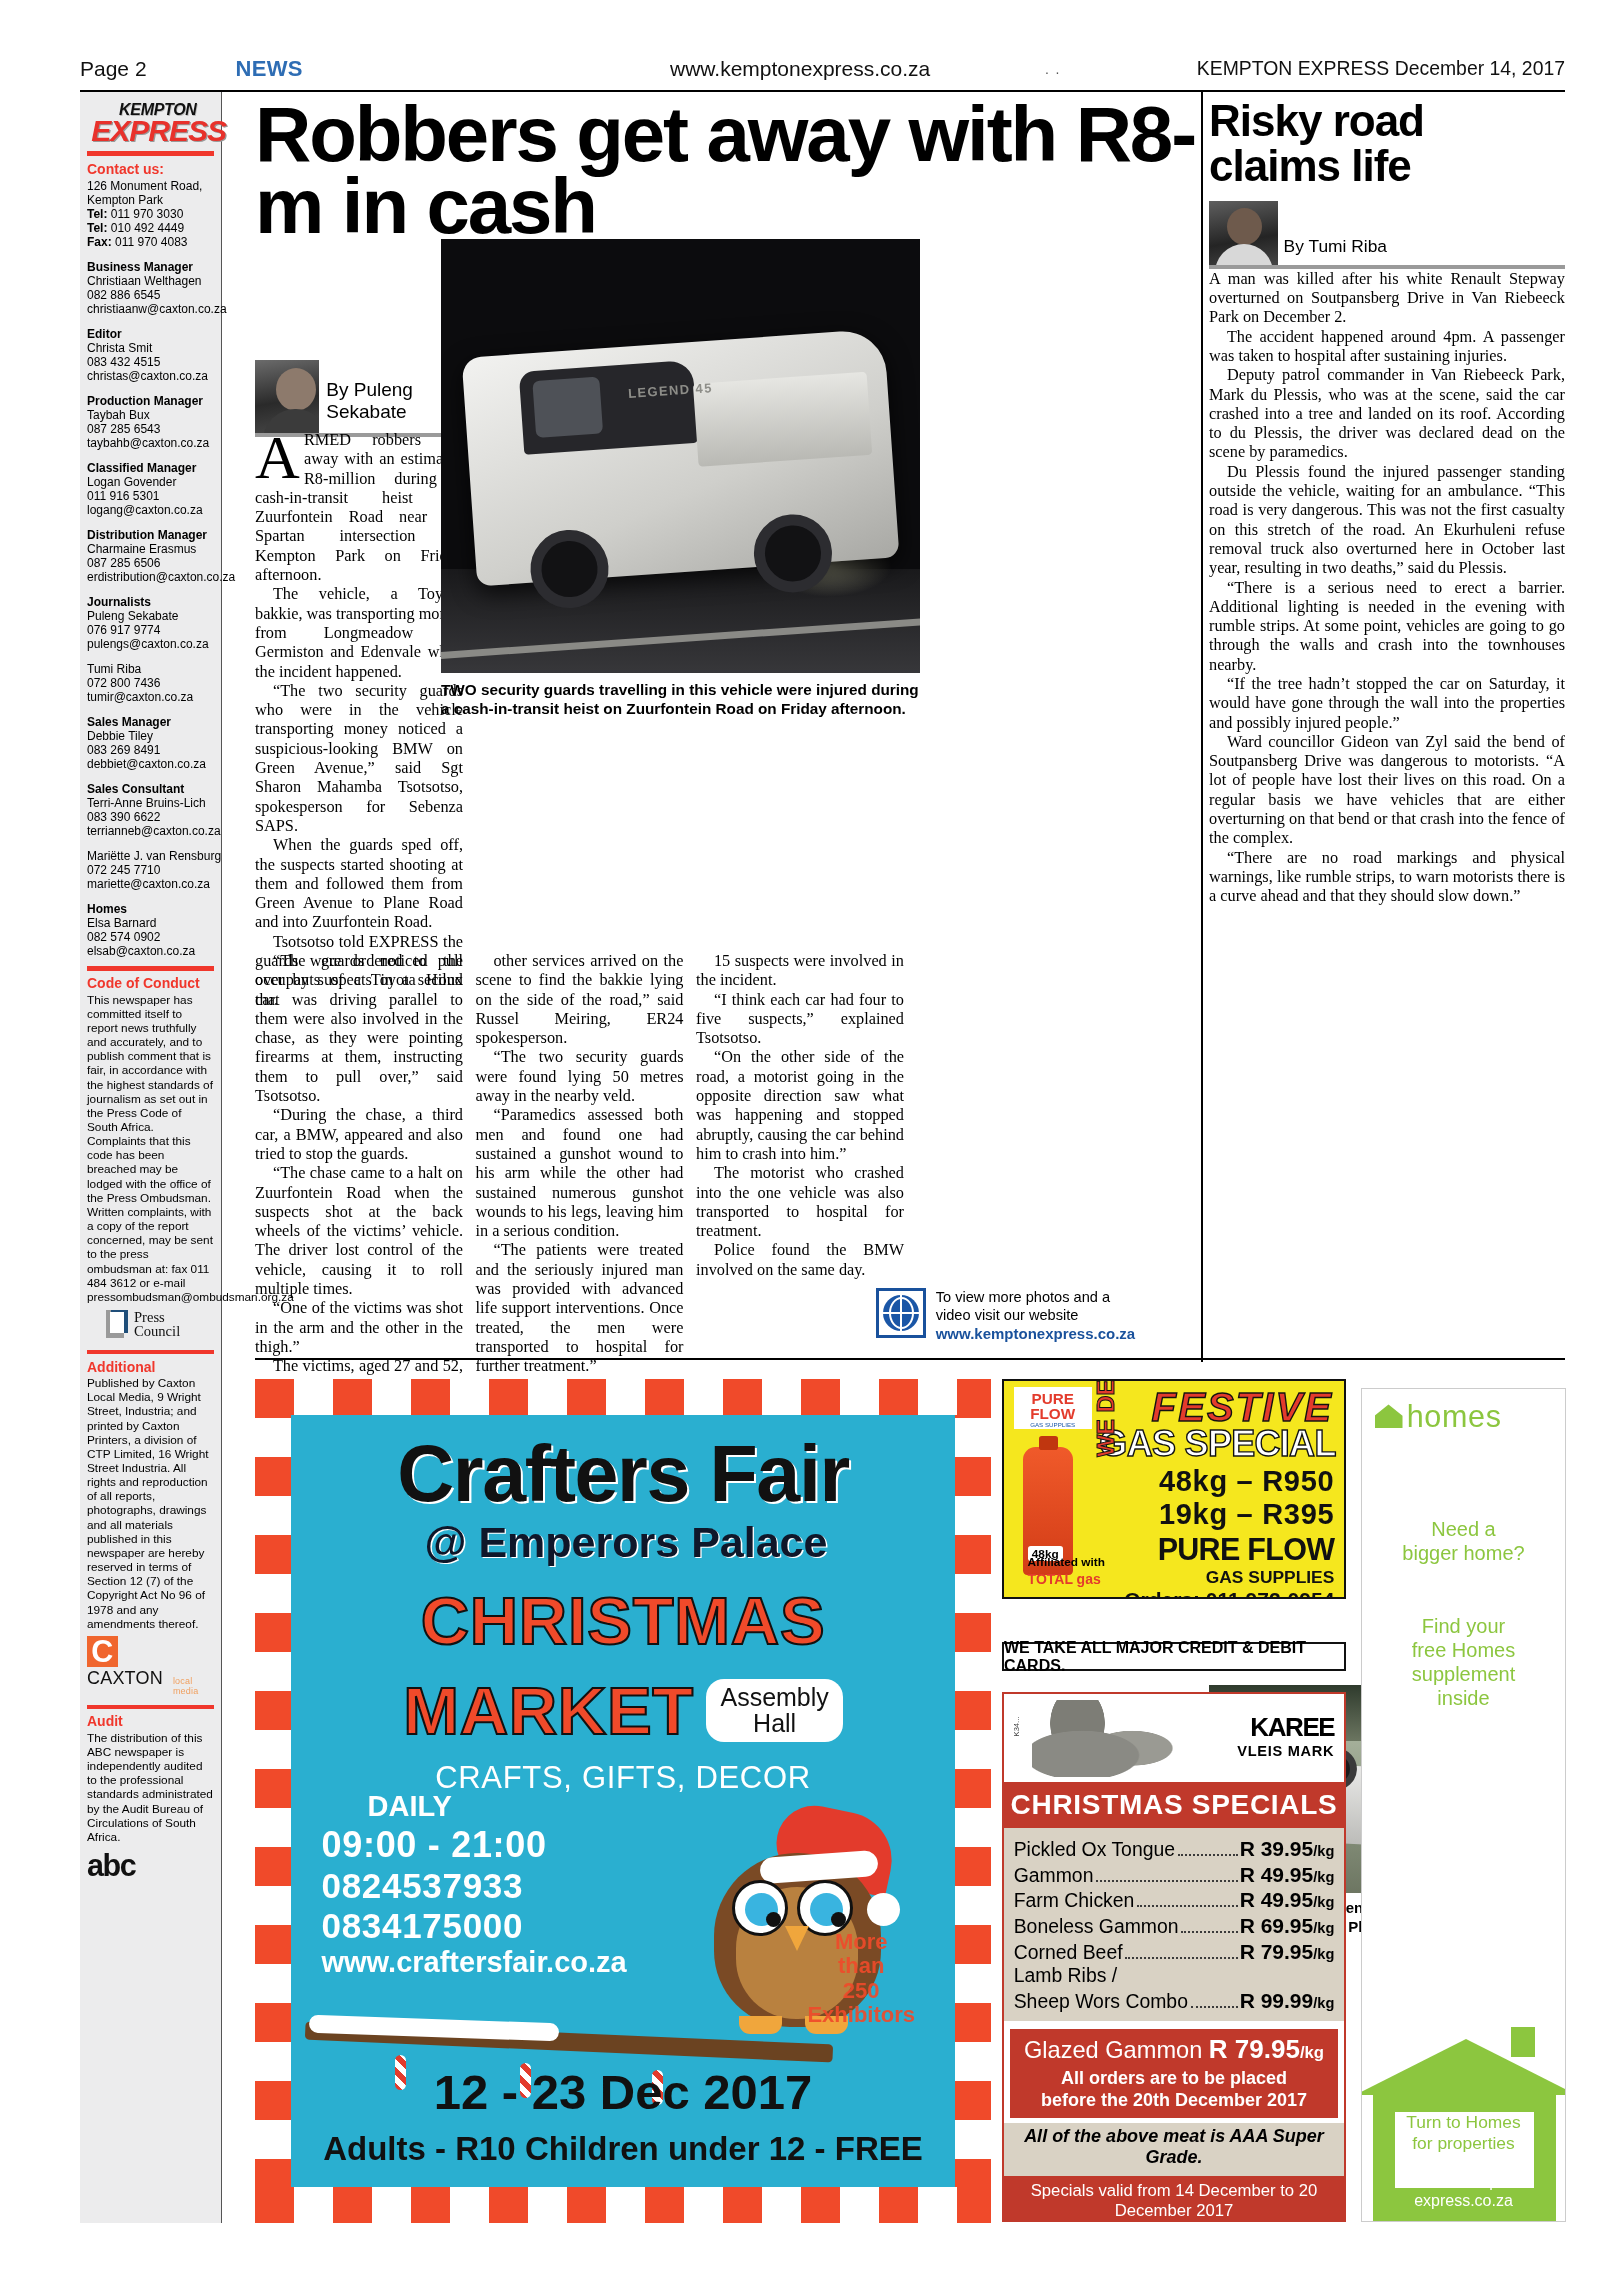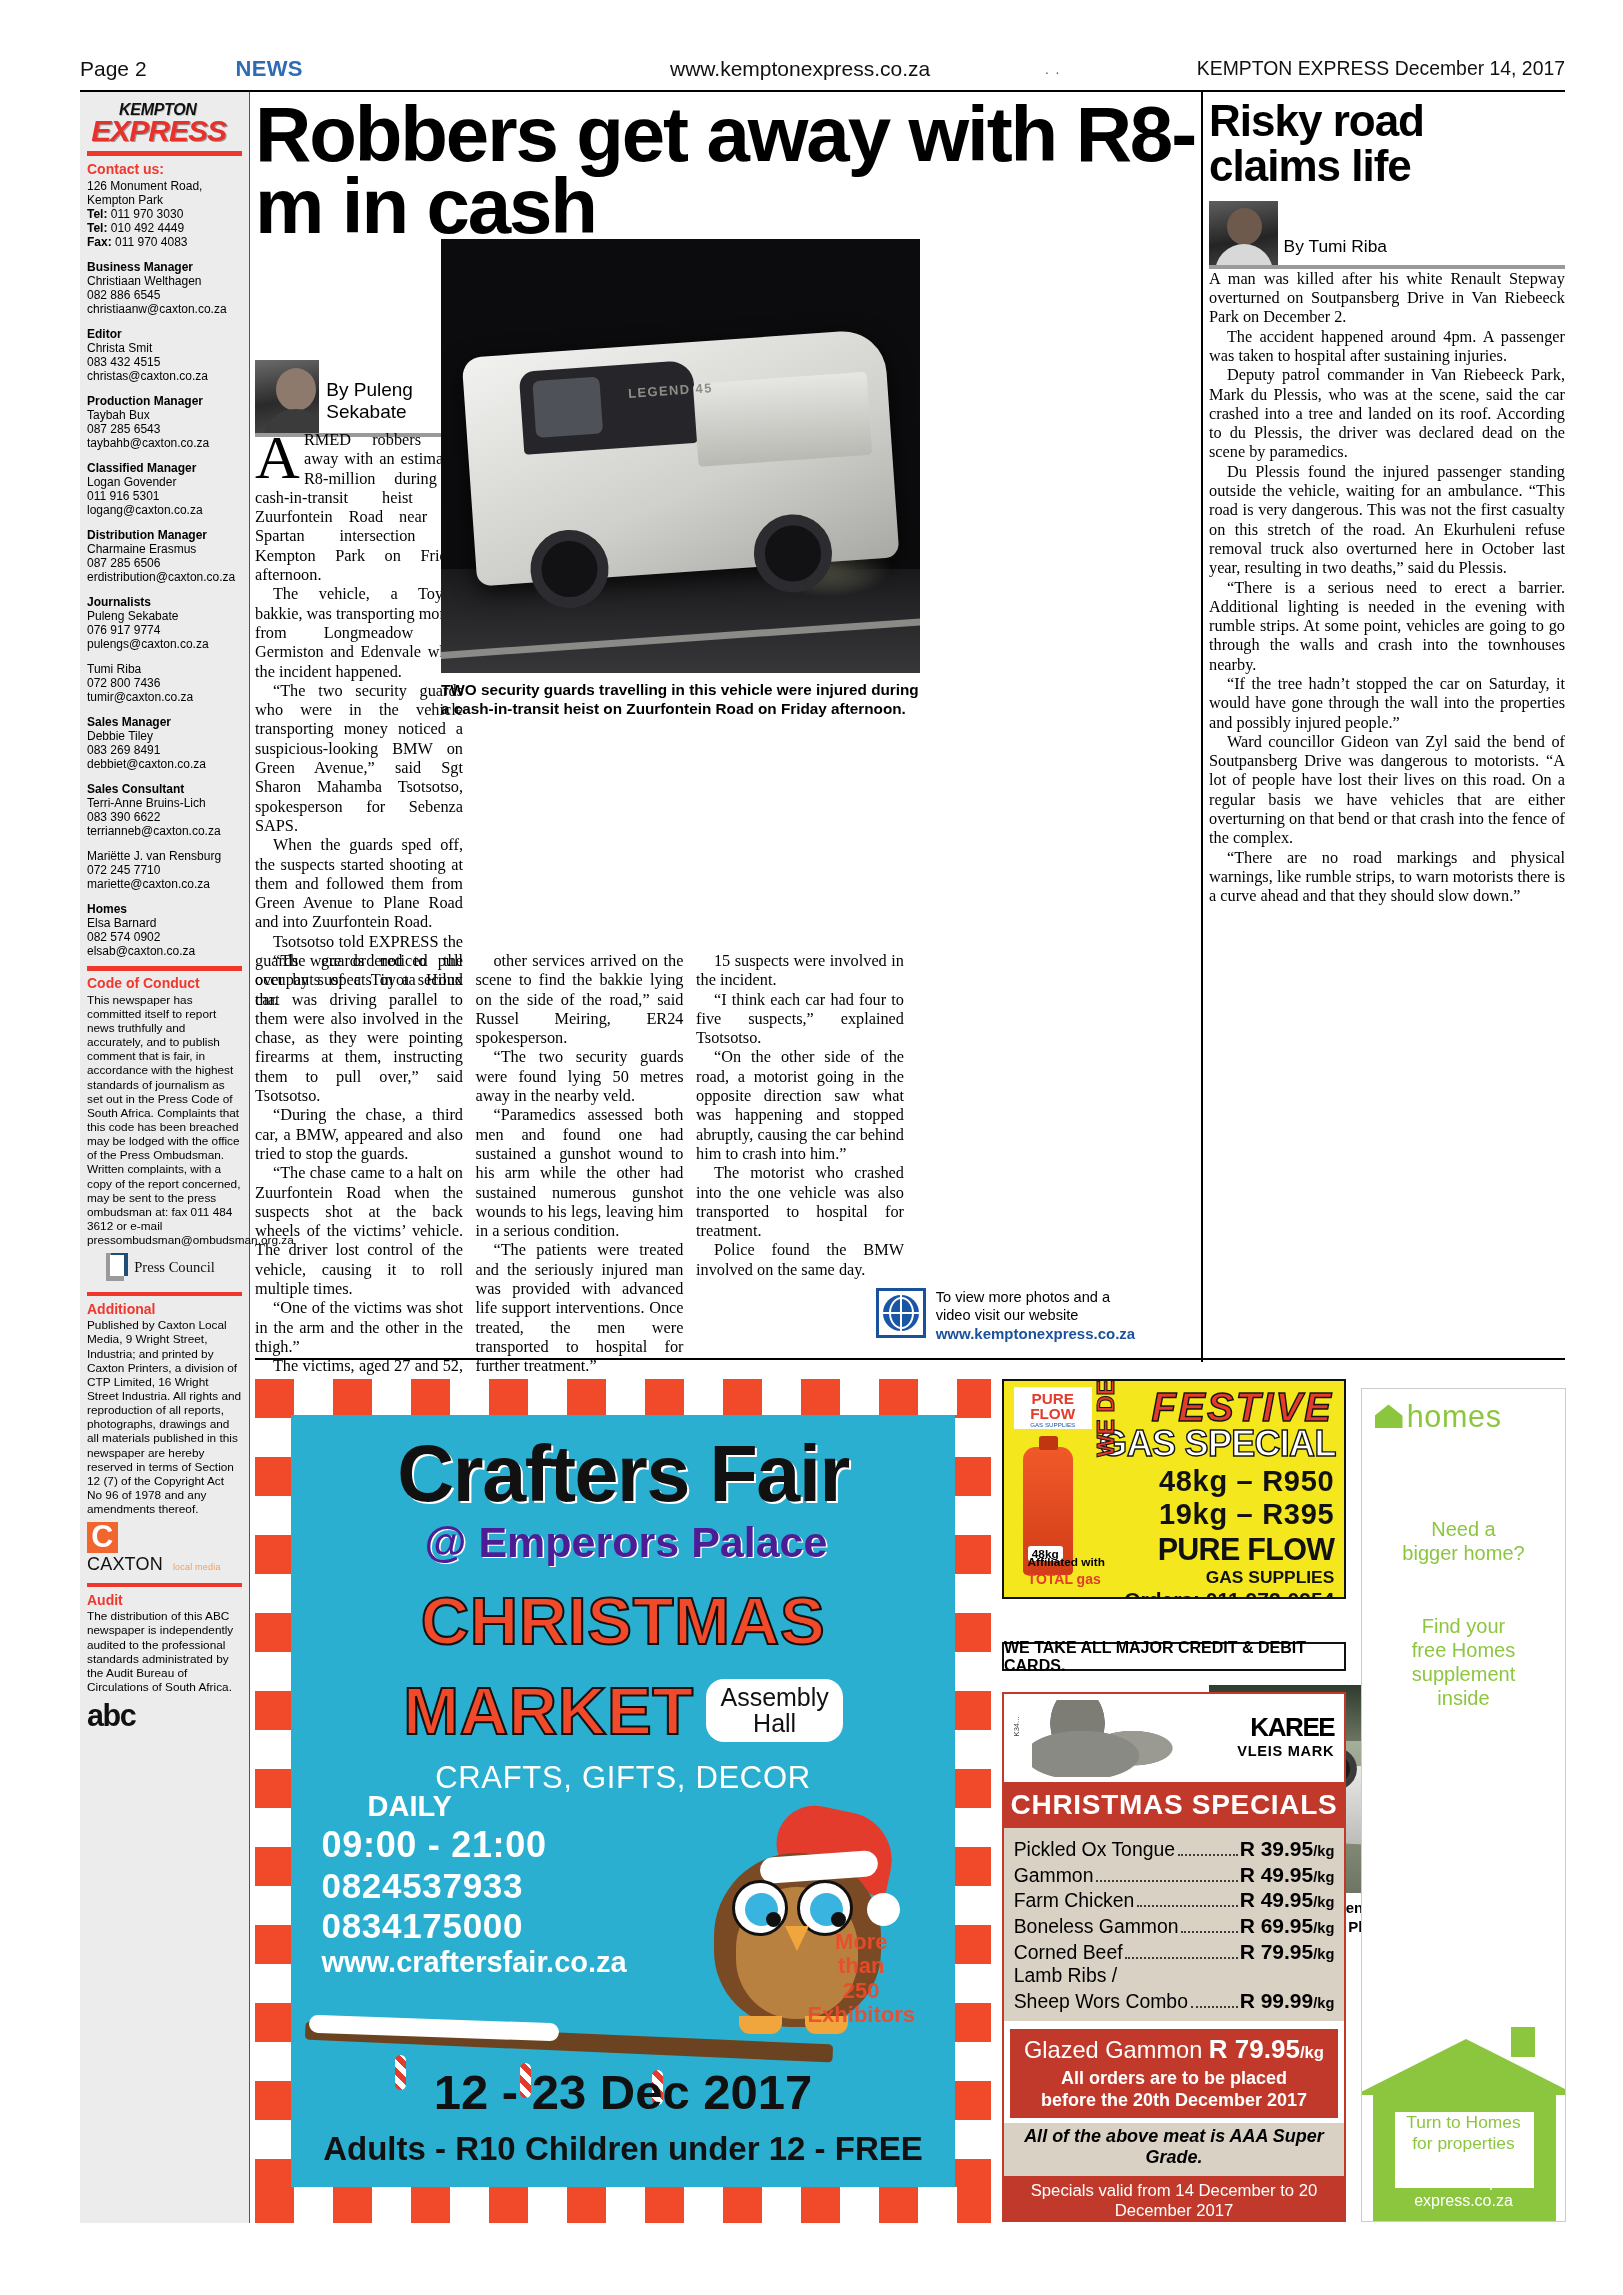--- a/index.html
+++ b/index.html
@@ -19,21 +19,21 @@
   }
   .topbar .pagenum { font-size: 21px; color: #111; }
   .topbar .section { font-size: 22px; font-weight: bold; color: #2e6db4; margin-left: 89px; letter-spacing: 0.3px; }
   .topbar .siteurl { font-size: 21px; color: #111; position:absolute; left: 590px; }
   .topbar .dots { position:absolute; left: 965px; font-size: 14px; color:#555; letter-spacing:1.4px;}
   .topbar .issue { position: absolute; right: 0; font-size: 19.4px; color: #111; white-space: nowrap; }
   .rule-top { position:absolute; left:80px; top:90px; width:1485px; height:2.1px; background:#000; }
 
   
   .sidebar {
-    position: absolute; left: 80px; top: 92px; width: 170px; height: 2131px;
+    position: absolute; left: 80px; top: 92px; width: 142px; height: 2131px;
     background: #ececed; border-right: 1.4px solid #555; padding: 5.6px 7px 0 7px;
   }
   .logo-box { width: 100%; text-align:center; padding-top: 4.2px; }
   .logo-k {
     font-family: "Liberation Sans", sans-serif;
     font-weight: bold; font-style: italic; font-size: 16px; color:#111;
     letter-spacing:-0.3px; line-height:.95; text-align:left; padding-left:32px;
     text-shadow: 0.7px 0.7px 0 #bbb;
   }
   .logo-e {
@@ -170,21 +170,21 @@
   }
   .cf-frame { position:absolute; inset:0; background:
     repeating-linear-gradient(90deg,#f04a2a 0 39px,#fff 39px 78px) top/100% 36px no-repeat,
     repeating-linear-gradient(90deg,#f04a2a 0 39px,#fff 39px 78px) bottom/100% 36px no-repeat,
     repeating-linear-gradient(180deg,#f04a2a 0 39px,#fff 39px 78px) left/36px 100% no-repeat,
     repeating-linear-gradient(180deg,#f04a2a 0 39px,#fff 39px 78px) right/36px 100% no-repeat;
   }
   .cf-inner { position:absolute; left:36px; top:36px; right:36px; bottom:36px; background:#2aafd0; overflow:hidden; }
   .cf-t1 { font-family:"Liberation Sans",sans-serif; font-weight:bold; font-size:79px; color:#111;
     text-align:center; letter-spacing:-1.4px; padding-top:12.5px; text-shadow: 2.1px 2.1px 0 #fff; }
-  .cf-t2 { font-family:"Liberation Sans",sans-serif; font-weight:bold; font-size:43px; color:#4c1d95;
+  .cf-t2 { font-family:"Liberation Sans",sans-serif; font-weight:bold; font-size:43px; color:#0f172a;
     text-align:center; margin-top:-1.4px; text-shadow: 1.4px 1.4px 0 #fff; padding-left: 6px; }
   .cf-t3 { font-family:"Liberation Sans",sans-serif; font-weight:bold; font-size:67px; color:#f04a2a;
     text-align:center; letter-spacing:0.7px; margin-top:15.3px; -webkit-text-stroke:2.1px #111; }
   .cf-t4row { display:flex; align-items:center; justify-content:center; gap:12.5px; margin-top:12.5px;}
   .cf-t4 { font-family:"Liberation Sans",sans-serif; font-weight:bold; font-size:67px; color:#f04a2a;
     letter-spacing:0.7px; -webkit-text-stroke:2.1px #111; }
   .cf-hall { background:#fff; border-radius:18px; padding:5.6px 14px; font-size:25px; line-height:1.05;
     text-align:center; color:#111; font-family:"Liberation Sans",sans-serif;}
   .cf-t5 { text-align:center; color:#fff; font-size:31px; font-family:"Liberation Sans",sans-serif; margin-top:11px; letter-spacing:0.7px;}
   .cf-details { position:absolute; left:30.5px; top:375px; color:#fff; font-family:"Liberation Sans",sans-serif; font-weight:bold;}

